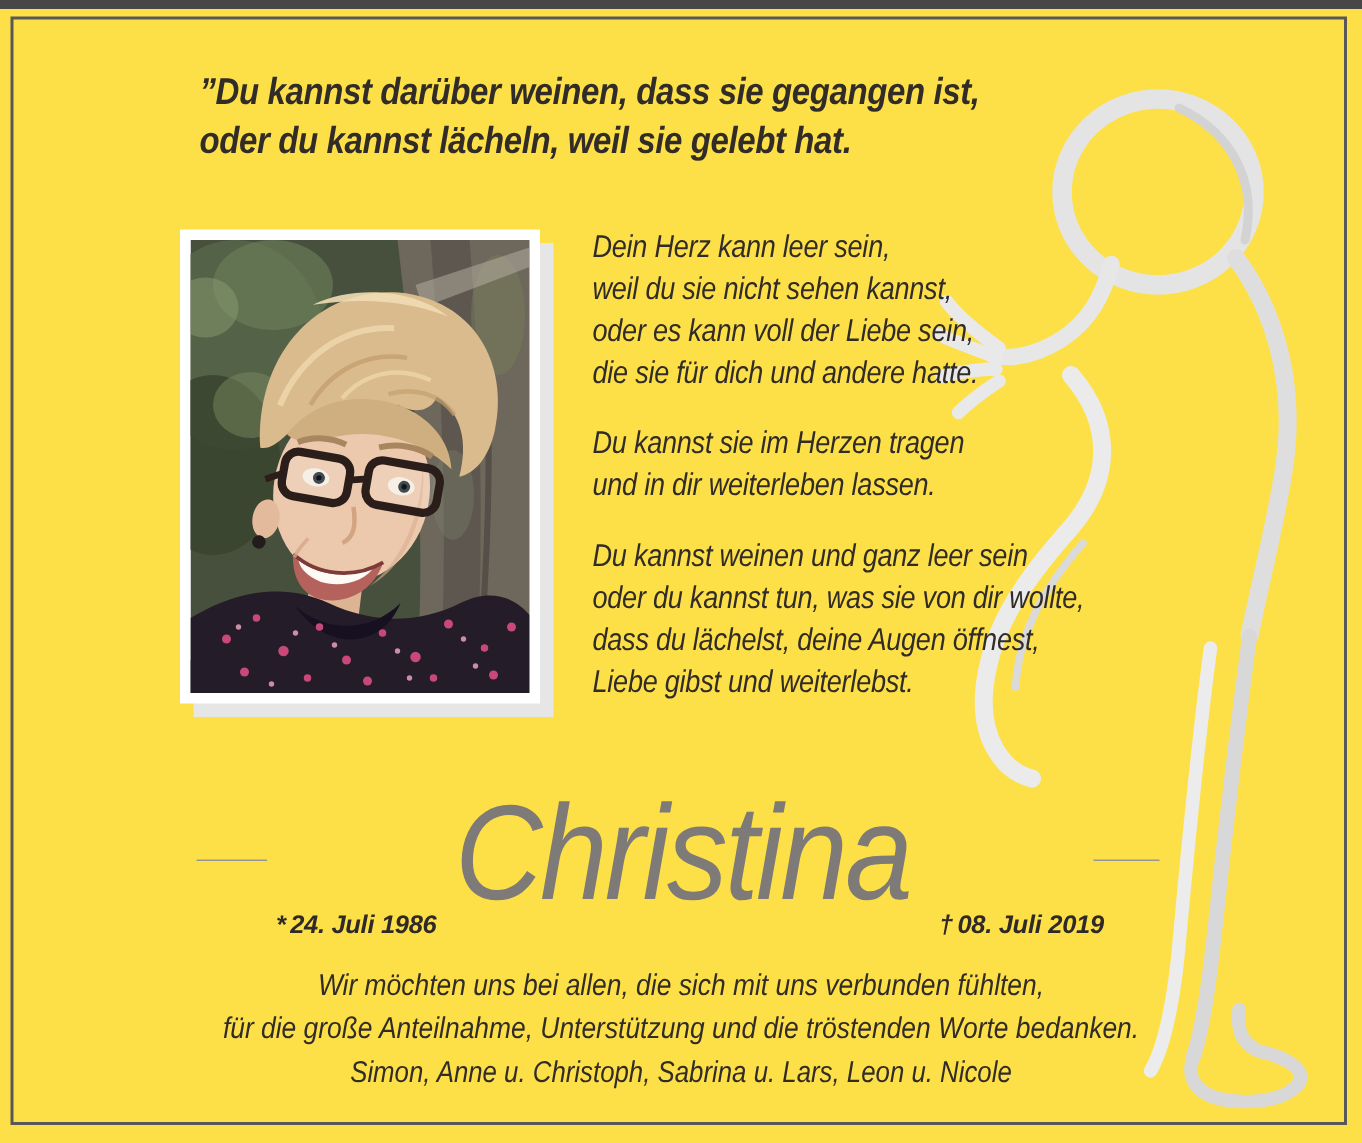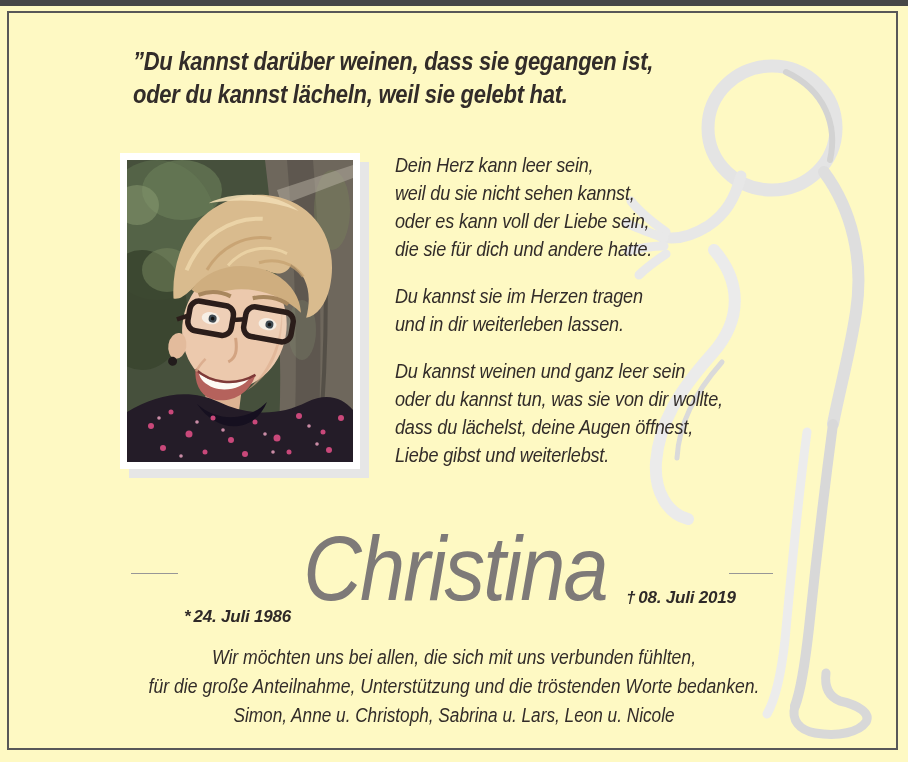--- a/index.html
+++ b/index.html
@@ -2,21 +2,21 @@
 <html><head>
 <meta charset="utf-8">
 <style>
   * { margin: 0; padding: 0; box-sizing: border-box; }
   html, body { background: #ffffff; }
   body { font-family: "Liberation Sans", sans-serif; }
   .card {
     position: relative;
     width: 908px;
     height: 762px;
-    background: #fef9c3;
+    background: #fde047;
     overflow: hidden;
   }
   .abs { position: absolute; }
 
   .top-bar {
     left: 0; top: 0; width: 908px; height: 6px;
     background: #474747;
   }
   .frame-border {
     left: 7px; top: 11px; width: 891px; height: 739px;
@@ -65,21 +65,21 @@
     white-space: nowrap;
     z-index: 5;
   }
 
   .date-txt {
     font-size: 17px; font-weight: 700; font-style: italic;
     color: #2f2a28; letter-spacing: -0.2px;
     white-space: nowrap; z-index: 5; margin-top: 44px;
   }
   .birth { left: 184px; top: 563px; }
-  .death { left: 626px; top: 544px; }
+  .death { left: 626px; top: 563px; }
   .date-symbol { display: inline-block; margin-right: 3px; }
   .divider {
     height: 0; border-top: 1.5px solid #979797; z-index: 5;
   }
   .divider-left  { left: 131px; top: 573px; width: 47px; }
   .divider-right { left: 729px; top: 573px; width: 44px; }
 
   .thanks {
     left: 0; top: 643px; width: 908px;
     text-align: center;

